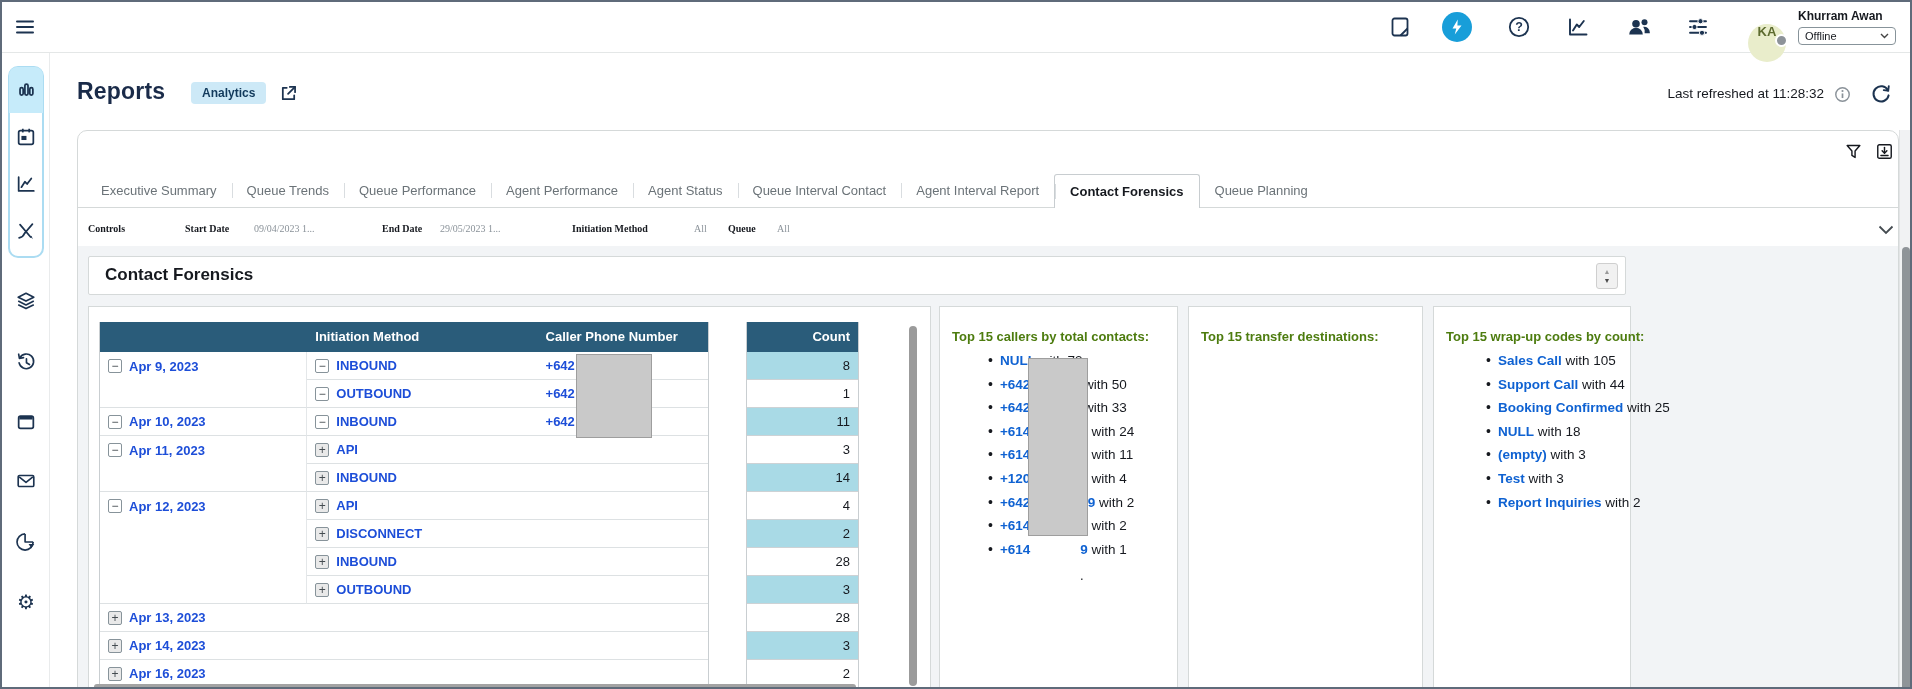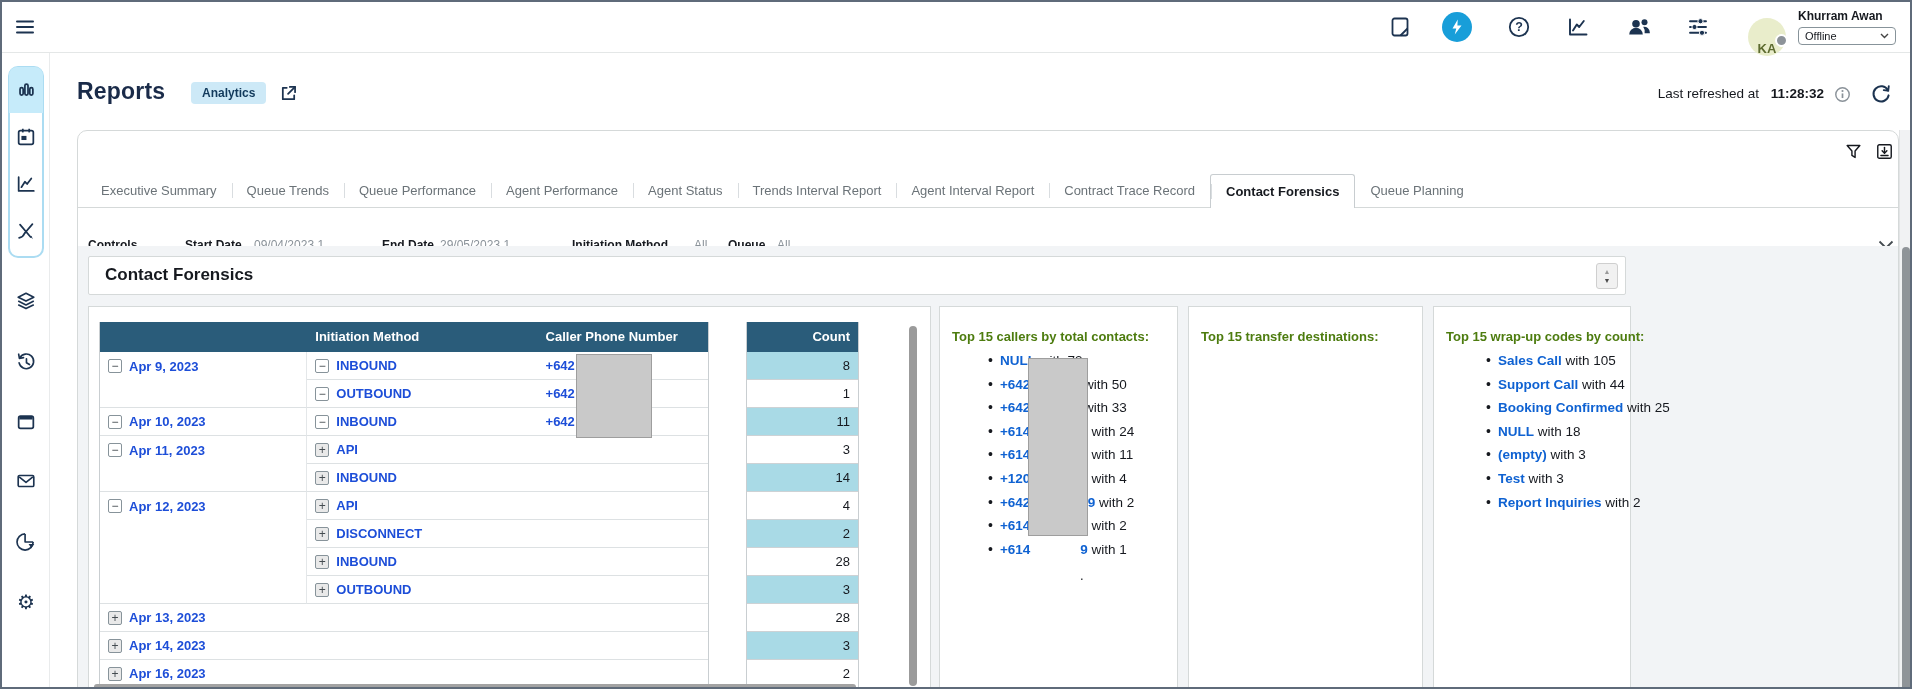--- a/index.html
+++ b/index.html
@@ -5,53 +5,53 @@
   * { box-sizing: border-box; margin: 0; padding: 0; }
   html,body { width:1912px; height:689px; }
   body { font-family:"Liberation Sans", sans-serif; color:#16191f; background:#fff; }
   .screen { position:relative; width:1912px; height:689px; border:2px solid #5f6b7a; overflow:hidden; background:#fff; }
 
   
   .topbar { position:absolute; left:0; top:0; width:100%; height:51px; background:#fff; border-bottom:1px solid #e4e7e7; z-index:30; }
   .hamburger { position:absolute; left:11px; top:13px; width:24px; height:24px; cursor:pointer; }
   .tb-icon { position:absolute; top:13px; width:24px; height:24px; }
   .tb-circle { position:absolute; left:1440px; top:10px; width:30px; height:30px; border-radius:50%; background:#189ed9; display:flex; align-items:center; justify-content:center; }
-  .avatar { position:absolute; left:1746px; top:16px; width:38px; height:38px; border-radius:50%; background:#e9edcb; display:flex; align-items:flex-end; justify-content:center; font-size:13px; font-weight:bold; color:#5d6b2f; }
+  .avatar { position:absolute; left:1746px; top:22px; width:38px; height:38px; border-radius:50%; background:#e9edcb; display:flex; align-items:flex-start; justify-content:center; font-size:13px; font-weight:bold; color:#5d6b2f; }
   .status-dot { position:absolute; left:1773px; top:32px; width:13px; height:13px; border-radius:50%; background:#8d9399; border:2px solid #fff; }
   .user-name { position:absolute; left:1796px; top:7px; font-size:12px; font-weight:bold; color:#16191f; }
   .status-select { position:absolute; left:1796px; top:25px; width:98px; height:18px; border:1px solid #87939a; border-radius:4px; font-size:11px; color:#16191f; display:flex; align-items:center; padding:0 6px; justify-content:space-between; background:#fff; cursor:pointer; }
 
   
   .sidebar { position:absolute; left:0; top:51px; width:48px; height:638px; background:#fff; border-right:1px solid #e9ebec; z-index:20; }
   .side-group { position:absolute; left:6px; top:13px; width:36px; height:192px; border:2px solid #abdcf2; border-radius:10px; }
   .side-item { position:absolute; left:7px; width:34px; height:46px; display:flex; align-items:center; justify-content:center; cursor:pointer; }
   .side-item.active { background:#c6ebfa; border-radius:8px 8px 0 0; }
   .gear-glyph { font-size:20px; color:#1c3350; line-height:20px; }
 
   
   .page-title { position:absolute; left:75px; top:76px; font-size:23px; font-weight:bold; color:#1a2b49; letter-spacing:.2px; }
   .badge { position:absolute; left:189px; top:80px; background:#cde9f7; color:#123a5c; font-size:12px; font-weight:bold; padding:4px 11px; border-radius:4px; }
   .ext-link { position:absolute; left:276px; top:81px; width:21px; height:21px; cursor:pointer; }
   .refreshed { position:absolute; left:1560px; top:84px; width:262px; text-align:right; font-size:13.5px; color:#16191f; }
-  .refreshed b { font-weight:bold;margin-left:8px; }
+  .refreshed b { font-weight:normal; }
   .info-ic { position:absolute; left:1832px; top:84px; width:17px; height:17px; }
   .refresh-ic { position:absolute; left:1868px; top:81px; width:22px; height:22px; cursor:pointer; }
 
   
   .card { position:absolute; left:75px; top:128px; width:1822px; height:561px; background:#fff; border:1px solid #d5d9d9; border-radius:10px 10px 0 0; overflow:hidden; }
   .funnel-ic { position:absolute; left:1766px; top:11px; width:19px; height:19px; cursor:pointer; }
   .dl-ic { position:absolute; left:1797px; top:11px; width:19px; height:19px; cursor:pointer; }
 
   .tabs { position:absolute; left:0; top:44px; width:100%; height:33px; display:flex; align-items:flex-end; padding-left:8px; border-bottom:1px solid #d5d9d9; }
   .tab { position:relative; height:33px; line-height:33px; padding:0 15px; font-size:13px; color:#6b7378; white-space:nowrap; cursor:pointer; }
   .tab:not(:first-child)::before { content:""; position:absolute; left:0; top:9px; height:15px; width:1px; background:#d9dde0; }
   .tab.active { background:#fff; border:1px solid #c8cdd0; border-bottom:none; border-radius:3px 3px 0 0; font-weight:bold; color:#16191f; height:34px; margin-bottom:-1px; z-index:2; }
   .tab.active + .tab::before { display:none; }
 
-  .controls { position:absolute; left:0; top:95px; width:100%; height:38px; border-bottom:1px solid #d5d9d9; background:#fff; font-size:12px; }
+  .controls { position:absolute; left:0; top:80px; width:100%; height:38px; border-bottom:1px solid #d5d9d9; background:#fff; font-size:10px;font-family:Liberation Serif, serif; }
   .controls span { position:absolute; top:12px; white-space:nowrap; }
   .c-label { font-weight:bold; color:#16191f; }
   .c-value { color:#8a9299; cursor:pointer; }
   .controls-chevron { position:absolute; left:1800px; top:14px; width:16px; height:10px; cursor:pointer; }
 
   .content { position:absolute; left:0; top:115px; width:100%; height:446px; background:#f2f4f6; }
 
   .section-bar { position:absolute; left:10px; top:10px; width:1538px; height:39px; background:#fff; border:1px solid #d5d9d9; border-radius:2px; }
   .section-title { position:absolute; left:16px; top:8px; font-size:17px; font-weight:bold; color:#16191f; }
   .stepper { position:absolute; right:7px; top:6px; width:22px; height:26px; background:#f1f1f1; border:1px solid #cfcfcf; border-radius:3px; display:flex; flex-direction:column; align-items:center; justify-content:center; gap:2px; }
@@ -314,23 +314,22 @@
           <line x1="7.5" y1="17" x2="16.5" y2="17"></line>
         </svg>
     </div>
 
     <div class="tabs">
       <div class="tab">Executive Summary</div>
       <div class="tab">Queue Trends</div>
       <div class="tab">Queue Performance</div>
       <div class="tab">Agent Performance</div>
       <div class="tab">Agent Status</div>
-      <div class="tab">Trends Interval Report</div>
+      <div class="tab">Queue Interval Contact</div>
       <div class="tab">Agent Interval Report</div>
-      <div class="tab">Contract Trace Record</div>
       <div class="tab active">Contact Forensics</div>
       <div class="tab">Queue Planning</div>
     </div>
 
     <div class="controls">
       <span class="c-label" style="left:10px">Controls</span>
       <span class="c-label" style="left:107px">Start Date</span>
       <span class="c-value" style="left:176px">09/04/2023 1...</span>
       <span class="c-label" style="left:304px">End Date</span>
       <span class="c-value" style="left:362px">29/05/2023 1...</span>

